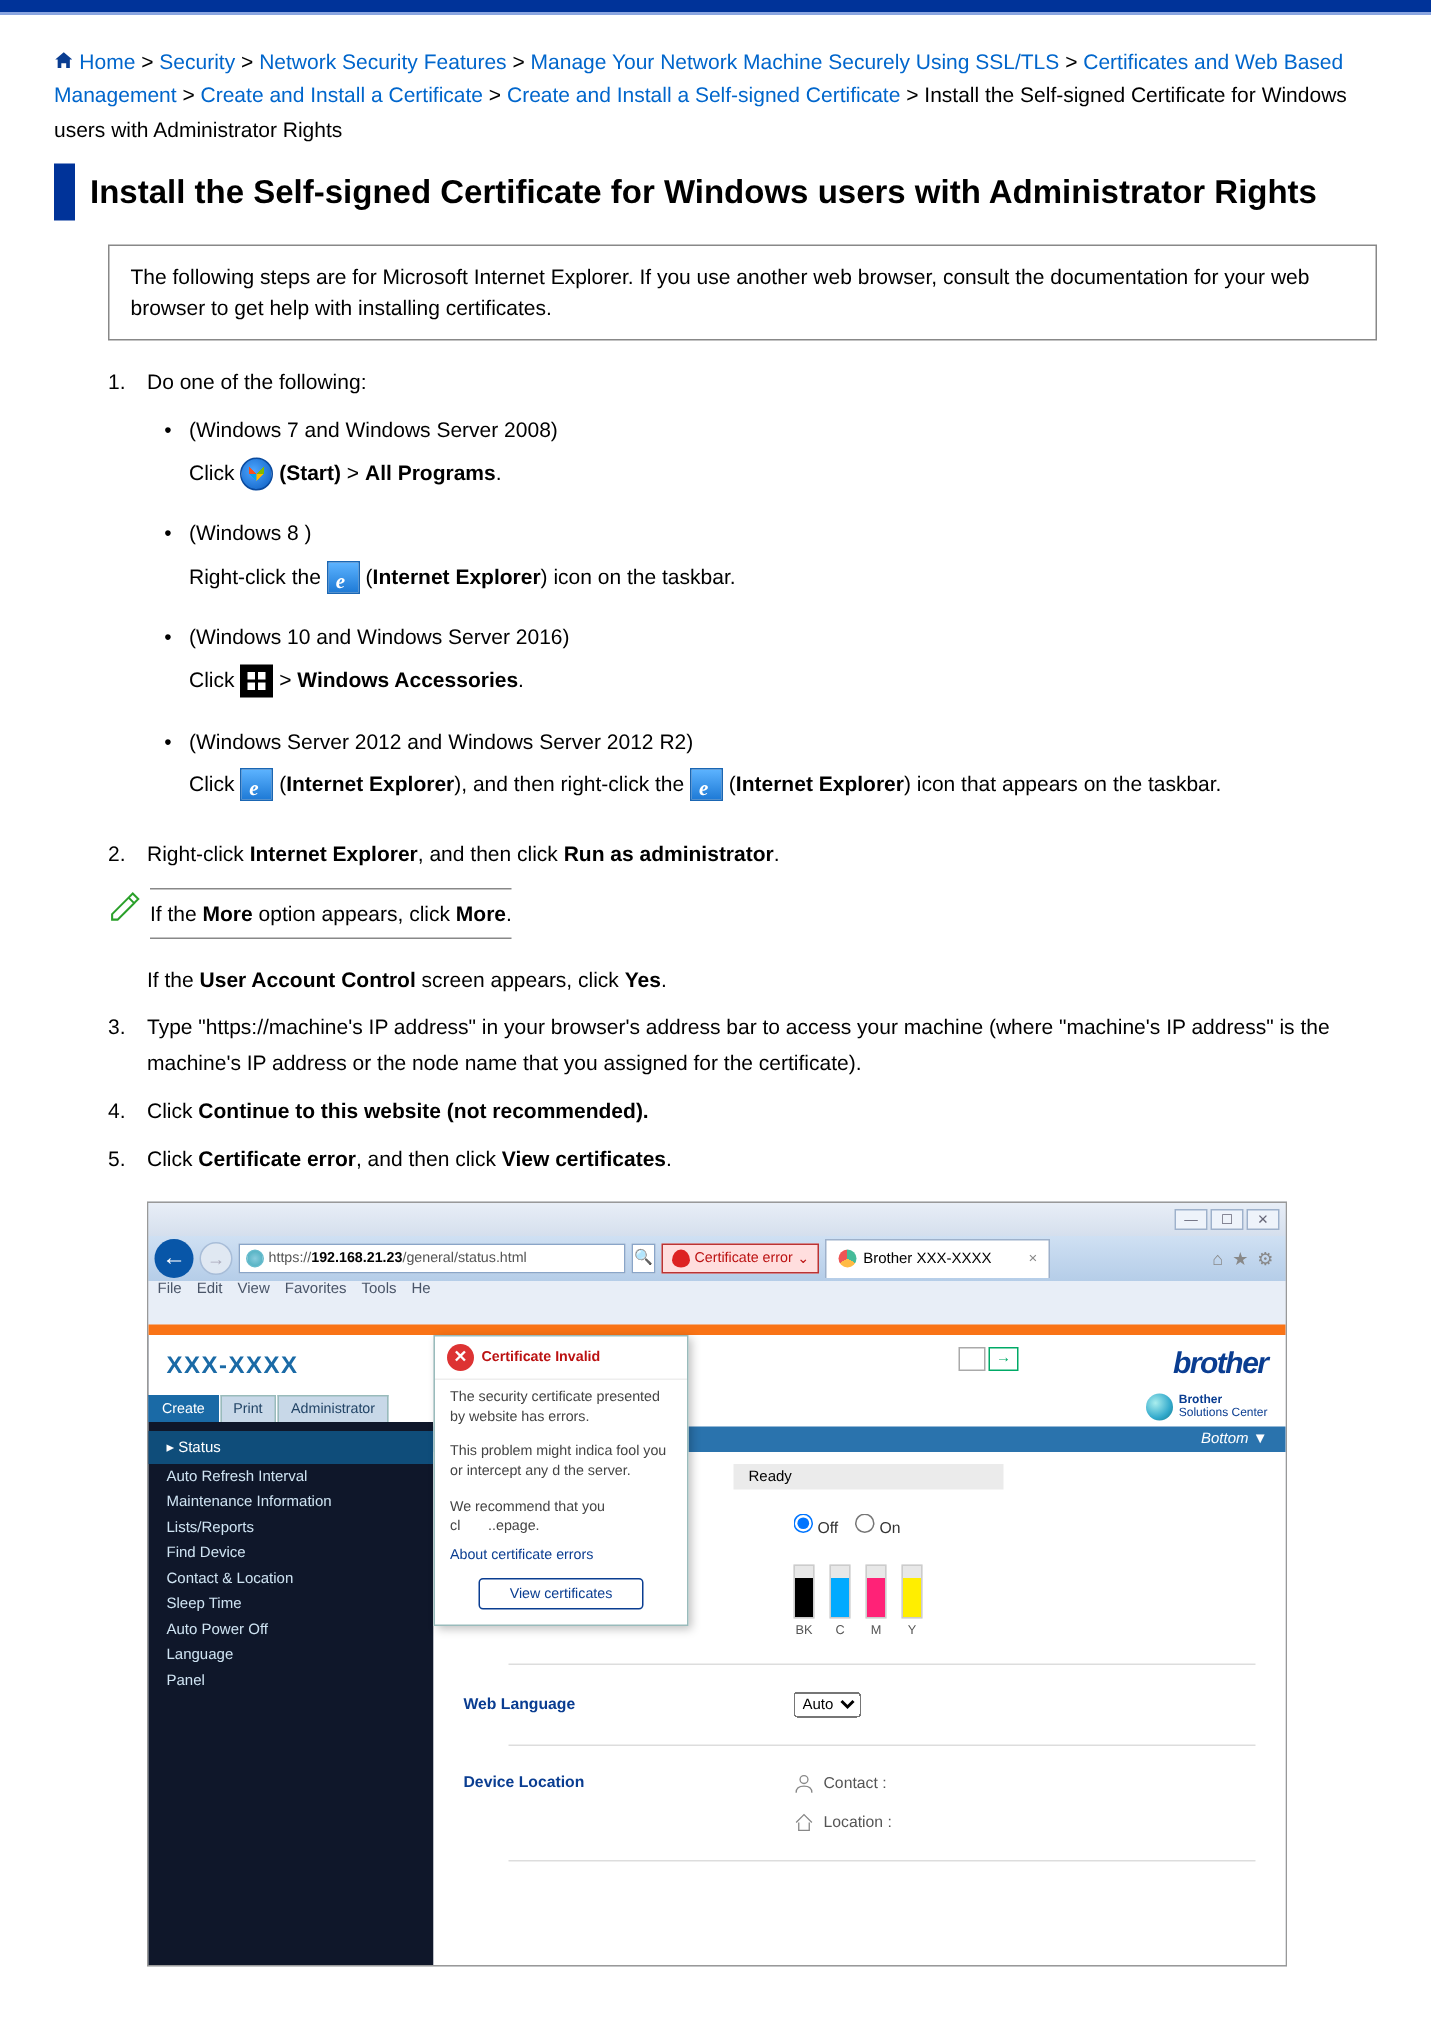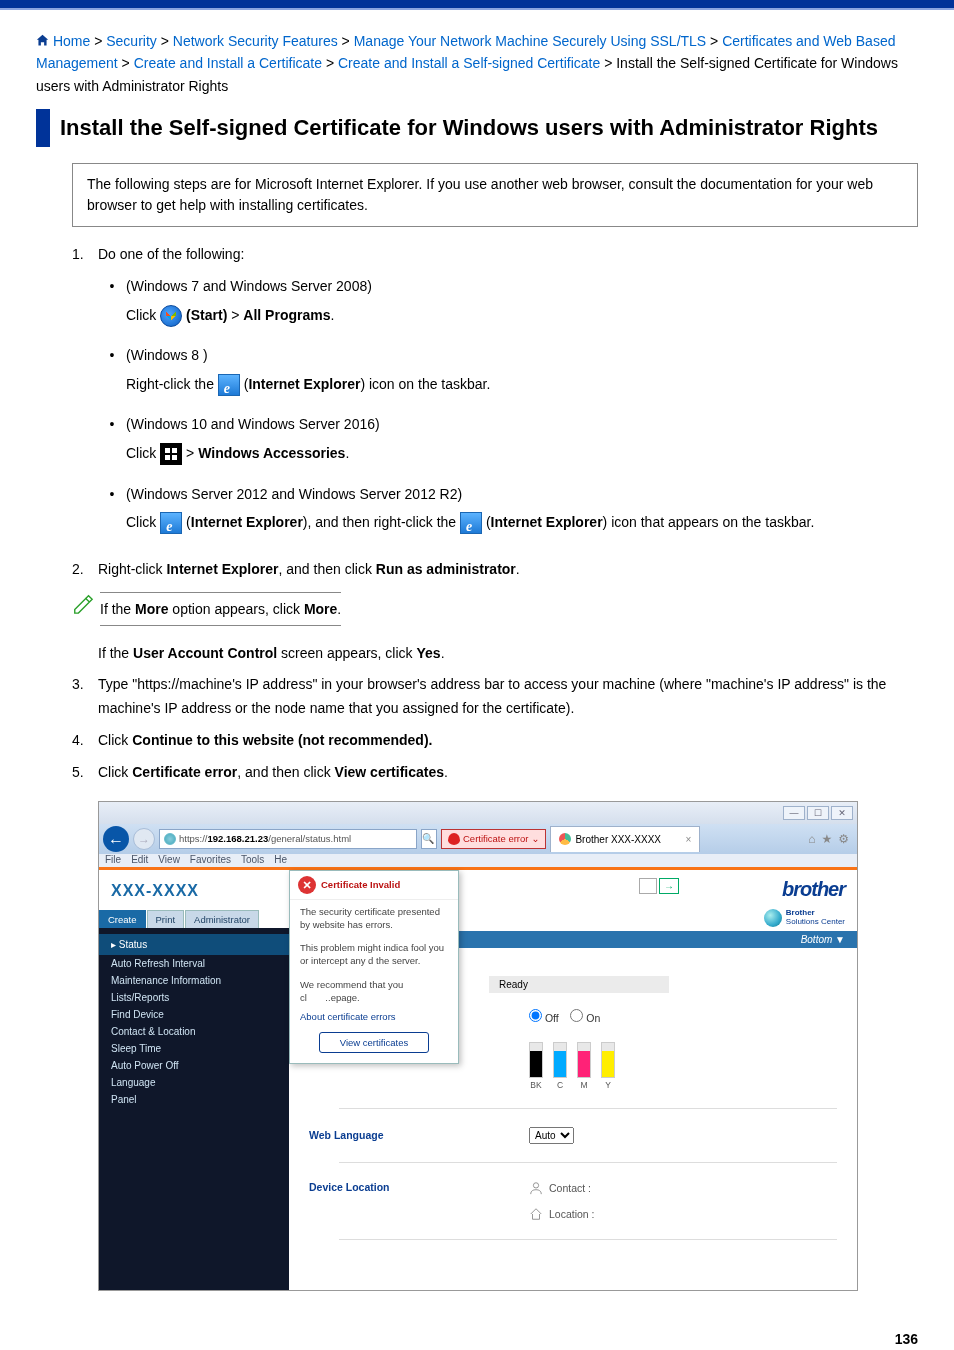--- a/index.html
+++ b/index.html
@@ -45,39 +45,39 @@
   .scr-addr .globe { width:12px; height:12px; border-radius:50%; background:radial-gradient(#8cd, #4ab); border:1px solid #6bc; }
   .scr-addr .url { color:#555; font-size:9.5px; }
   .scr-addr .url .dom { color:#000; font-weight:bold; }
   .scr-search { width:16px; height:20px; border:1px solid #8aa5c8; background:#fff; text-align:center; line-height:18px; color:#666; }
   .scr-cert { height:20px; border:1px solid #b33; background:#ffdede; color:#b11; padding:0 6px; display:flex; align-items:center; gap:3px; font-size:9.5px; }
   .scr-cert .shield { width:12px; height:12px; background:#d22; border-radius:50% 50% 50% 50% / 60% 60% 40% 40%; position:relative; }
   .scr-tab { height:26px; background:#fff; border:1px solid #9eb1cb; border-bottom:none; display:flex; align-items:center; padding:0 8px; gap:4px; font-size:10px; flex:0 0 150px; }
   .scr-tab .tabicon { width:12px; height:12px; border-radius:50%; background:conic-gradient(#4b9 0 120deg,#fb4 120deg 240deg,#e55 240deg 360deg); }
   .scr-tab .x { margin-left:auto; color:#888; font-size:10px; }
   .scr-toolicons { margin-left:auto; display:flex; gap:6px; color:#888; font-size:12px; padding-right:4px; }
-  .scr-menubar { height:16px; background:#e8eef7; padding:0 6px; color:#4a5568; font-size:10px; display:flex; gap:10px; border-bottom:3px solid #f97316; }
+  .scr-menubar { height:36px; background:#e8eef7; padding:0 6px; color:#4a5568; font-size:10px; display:flex; gap:10px; border-bottom:7px solid #f97316; }
   .scr-body { display:flex; min-height:420px; position:relative; }
   .scr-sidebar { width:190px; background:#0f172a; color:#fff; font-size:10px; }
   .scr-logo { padding:12px 12px 10px; font-size:16px; font-weight:bold; font-family:Arial; color:#1a6aa6; background:#fff; letter-spacing:1px; }
   .scr-navtabs { display:flex; gap:1px; padding:0; background:#fff; }
   .scr-navtabs div { padding:3px 8px; background:#c8d8e8; color:#246; font-size:9.5px; border:1px solid #9bb; border-bottom:none; }
   .scr-navtabs div.active { background:#1a6aa6; color:#fff; border-color:#1a6aa6; }
   .scr-sb-items { padding-top:6px; }
   .scr-sb-items div { padding:3px 12px; color:#cfe4f3; }
   .scr-sb-items .hdr { background:#0f4d7a; color:#fff; padding:5px 12px; }
   .scr-main { flex:1; background:#fff; position:relative; }
   .scr-header { display:flex; align-items:center; padding:8px 12px; }
   .scr-header .spacer { flex:1; }
   .scr-brother { font-family:Arial; font-weight:bold; font-style:italic; color:#0a3d91; font-size:20px; letter-spacing:-1px; }
   .scr-solutions { display:flex; align-items:center; gap:4px; margin-left:12px; }
   .scr-solutions .globe2 { width:18px; height:18px; border-radius:50%; background:radial-gradient(circle at 35% 35%, #aee, #3ac 60%, #178); }
   .scr-solutions .txt { color:#0a3d91; font-size:8px; line-height:1.1; }
   .scr-bluebar { background:#2a73ad; color:#fff; text-align:right; padding:3px 12px; font-size:10px;font-style:italic; }
-  .scr-content { padding:28px 20px; }
+  .scr-content { padding:8px 20px; }
   .scr-row { display:flex; align-items:center; margin-bottom:18px; gap:40px; }
   .scr-label { width:140px; color:#0a3d91; font-weight:bold; font-size:10.5px; }
   .scr-val { color:#333; font-size:10.5px; }
   .scr-toner { display:flex; gap:10px; align-items:flex-end; }
   .scr-toner .bar { width:14px; height:36px; background:#e8e8e8; display:flex; flex-direction:column-reverse; border:1px solid #ccc; }
   .scr-toner .fill { }
   .scr-toner .bk .fill { background:#000; height:75%; }
   .scr-toner .c .fill { background:#0af; height:75%; }
   .scr-toner .m .fill { background:#f27; height:75%; }
   .scr-toner .y .fill { background:#fe0; height:75%; }

